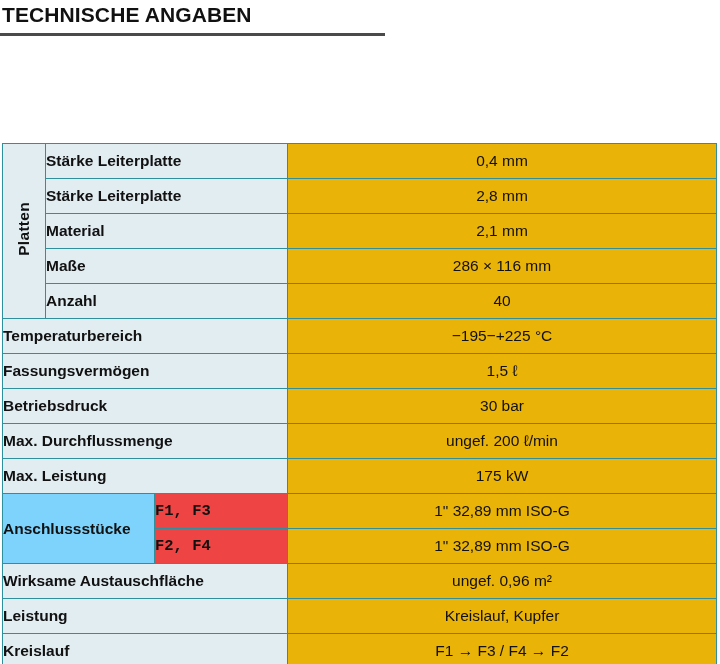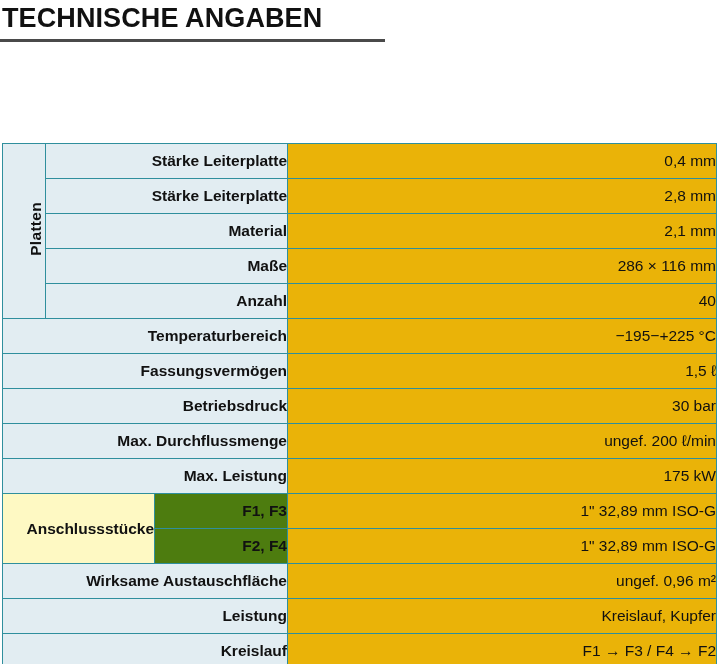--- a/index.html
+++ b/index.html
@@ -19,21 +19,21 @@
     position: relative;
     width: 720px;
     height: 664px;
   }
 
   
   .title-block {
     padding: 0;
   }
   .title {
-    font-size: 27px;
+    font-size: 21px;
     font-weight: bold;
     letter-spacing: 0.1px;
     line-height: 1.05;
     margin: 0;
     padding: 4px 0 0 2px;
     color: #111111;
     white-space: nowrap;
   }
   .title-rule {
     height: 3px;
@@ -54,53 +54,53 @@
     table-layout: fixed;
     width: 714px;
     border: 1.5px solid #2f8f9d;
   }
   table.spec td {
     border: 1.5px solid #2f8f9d;
     height: 34px;
     padding: 0;
     vertical-align: middle;
     font-size: 15.5px;
-    text-align: right;
   }
 
   
   .lbl {
     background: #e2edf2;
     font-weight: bold;
     padding-left: 10px;
     color: #111111;
   }
   .lbl-sub {
-    background: #4d7c0f;
+    background: #ef4444;
     font-weight: bold;
     padding-left: 10px;
     color: #111111;
+    font-family: Liberation Mono, monospace;
   }
   
   .grp {
     background: #e2edf2;
     width: 43px;
     text-align: center;
     position: relative;
   }
   .grp-inner {
     writing-mode: vertical-rl;
     transform: rotate(180deg);
     font-weight: bold;
     font-size: 15.5px;
     letter-spacing: 0.3px;
     display: inline-block;
   }
   .grp-h {
-    background: #fef9c3;
+    background: #7dd3fc;
     font-weight: bold;
     padding-left: 10px;
     color: #111111;
     vertical-align: middle;
   }
 
   
   .val {
     background: #eab308;
     text-align: center;

